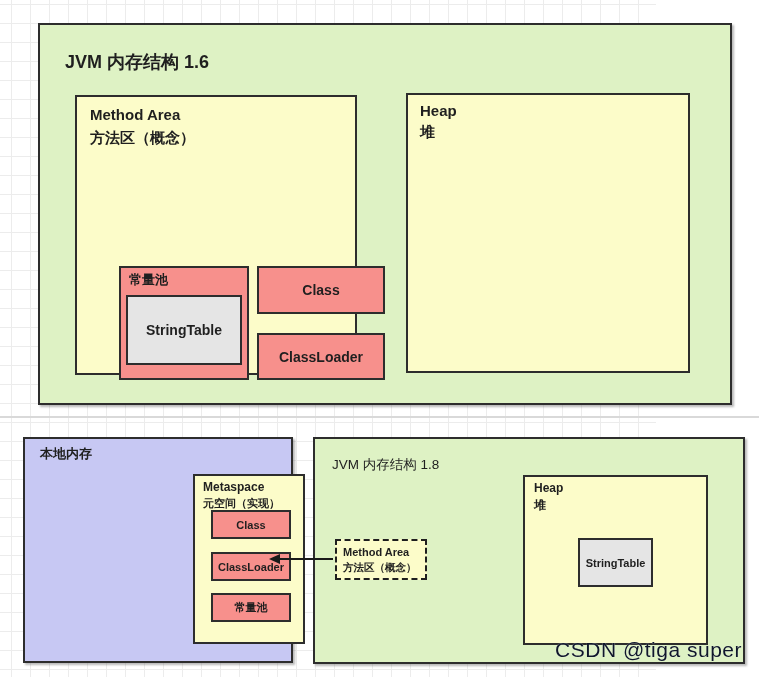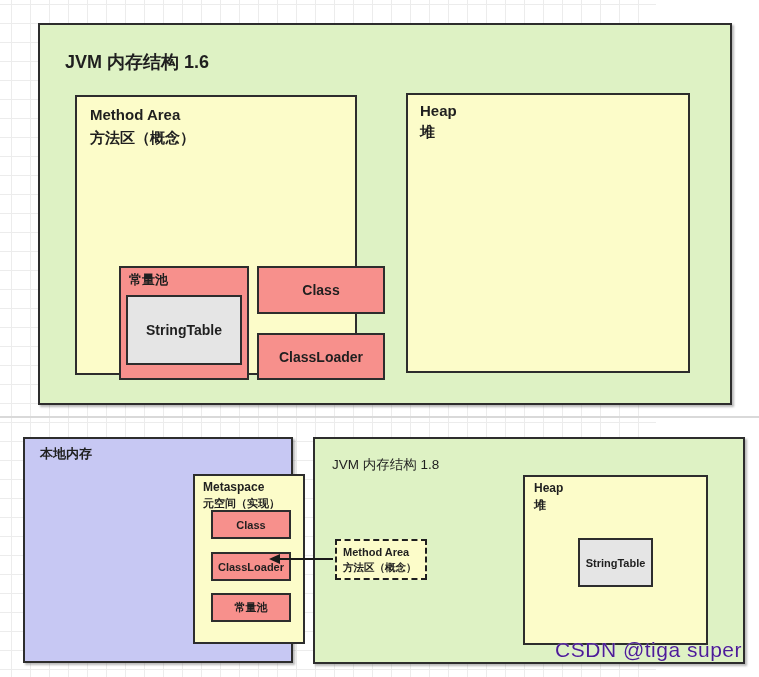--- a/index.html
+++ b/index.html
@@ -70,21 +70,21 @@
 
   
   .arrow-line{position:absolute;left:279px;top:558px;width:54px;height:2px;background:#1a1a1a;}
   .arrow-head{position:absolute;left:269px;top:554px;width:0;height:0;
     border-top:5px solid transparent;border-bottom:5px solid transparent;
     border-right:11px solid #1a1a1a;}
 
   
   .watermark{
     position:absolute;right:1px;bottom:0px;
-    font-size:21px;color:#4c1d95;
+    font-size:21px;color:#0f172a;
     text-shadow:0 0 1px rgba(255,255,255,.8);
     letter-spacing:.5px;white-space:nowrap;
   }
 </style>
 </head>
 <body>
 
 <div class="page">
 
   <div class="divider"></div>

